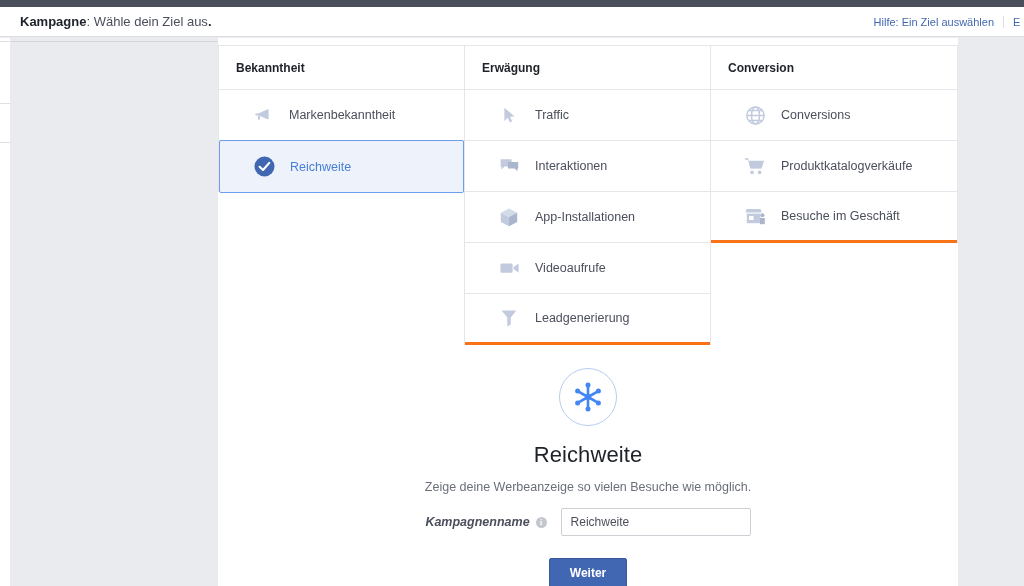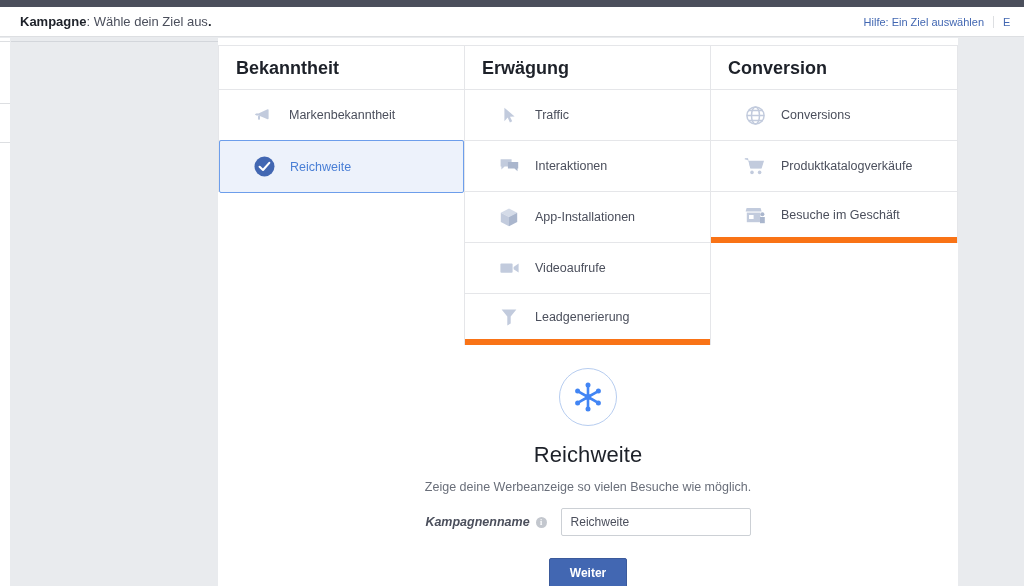--- a/index.html
+++ b/index.html
@@ -30,21 +30,21 @@
     position: absolute; left: 20px; top: 0;
     height: 30px; line-height: 30px;
     font-size: 13px; color: #4b4f5c;
     white-space: nowrap;
   }
   .header-left .strong { font-weight: bold; color: #1d2129; }
   .header-left .sub { color: #4b4f5c; }
   .header-left .period { font-weight: bold; color: #1d2129; }
 
   .header-right {
-    position: absolute; right: 12px; top: 0;
+    position: absolute; right: 2px; top: 0;
     height: 30px; display: flex; align-items: center;
     white-space: nowrap;
   }
   .header-link {
     font-size: 11px; color: #4267b2;
     padding: 0 9px; line-height: 12px;
     cursor: pointer; text-decoration: none;
     display: inline-block;
   }
   .header-link + .header-link { border-left: 1px solid #dddfe2; }
@@ -88,35 +88,35 @@
     border-right: 1px solid #e5e6e9;
     background: #ffffff;
   }
   .col-0 { left: 0px;   width: 247px; }
   .col-1 { left: 246px; width: 247px; }
   .col-2 { left: 492px; width: 248px; }
 
   .col-head {
     height: 44px; line-height: 44px;
     padding-left: 17px;
-    font-size: 18px; font-weight: bold; color: #1d2129;
+    font-size: 12px; font-weight: bold; color: #1d2129;
     border-bottom: 1px solid #e5e6e9;
     background: #ffffff;
   }
 
   .obj-row {
     position: relative;
     height: 51px;
     display: flex; align-items: center;
     padding-left: 33px;
     border-bottom: 1px solid #e5e6e9;
     cursor: pointer;
     background: #ffffff;
   }
-  .obj-row:last-child { border-bottom: 6px solid #f97316; }
+  .obj-row:last-child { border-bottom: 3px solid #f97316; }
   .obj-row .ico {
     width: 22px; height: 22px;
     margin-right: 15px;
     flex: 0 0 22px;
     display: flex; align-items: center; justify-content: center;
   }
   .obj-row .ico svg { display: block; }
   .obj-row .lbl {
     font-size: 12.5px; color: #4b4f5c;
     white-space: nowrap;

